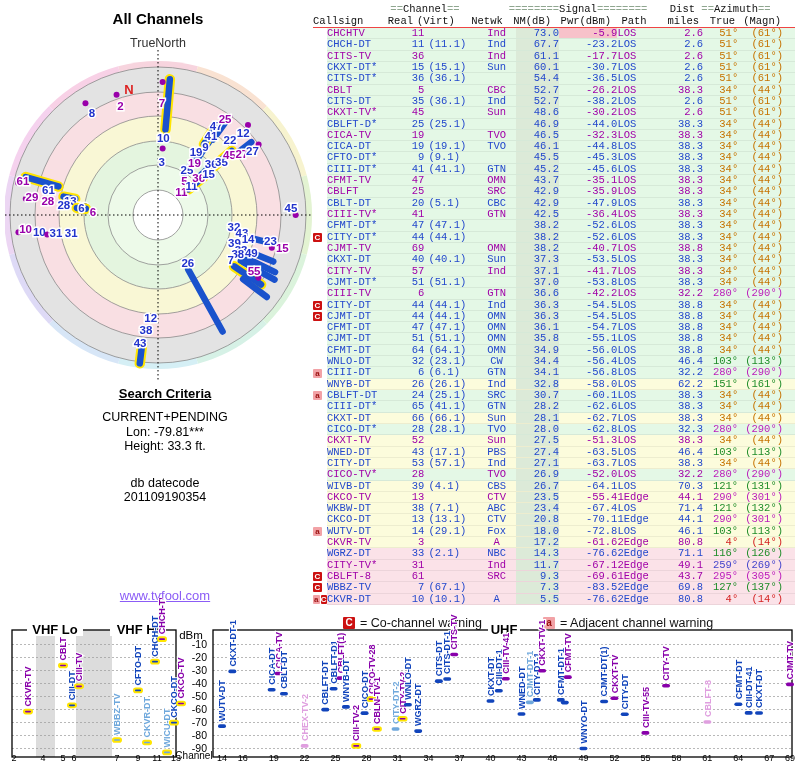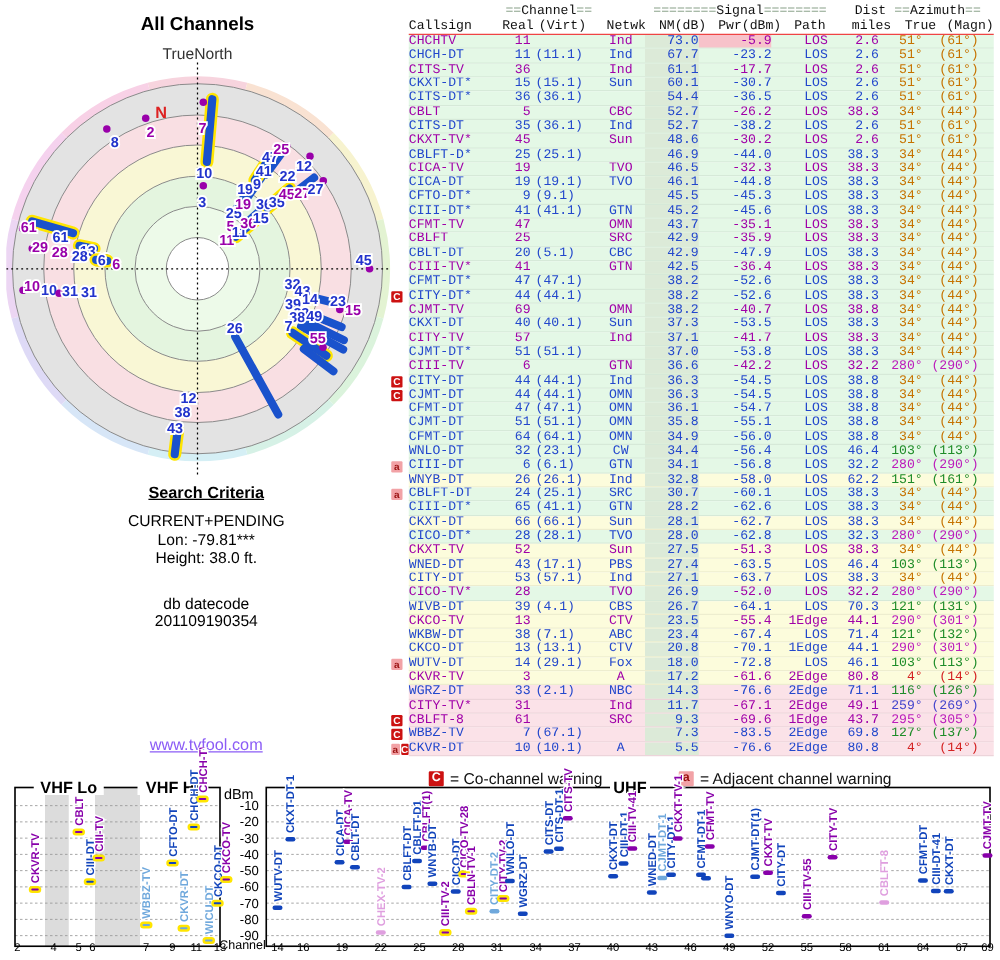--- a/index.html
+++ b/index.html
@@ -3,31 +3,31 @@
 <meta charset="utf-8">
 <style>
   html,body{margin:0;padding:0}
   body{width:800px;height:768px;position:relative;background:#fff;
        font-family:"Liberation Sans",sans-serif;overflow:hidden}
   svg text{font-family:"Liberation Sans",sans-serif}
 
   
   #sigtable{position:absolute;left:313px;top:3px;width:482px;
             font-family:"Liberation Mono",monospace;font-size:10.5px;color:#111}
-  .hline{display:flex;height:12px;line-height:12px;margin-left:14px}
+  .hline{display:flex;height:12px;line-height:12px;}
   .hdr2{border-bottom:1px solid #ef4444}
   .hc{white-space:pre}
   .eq{color:#8fa68f}
   .trow{display:flex;height:11.32px;line-height:11.5px}
   .warncell{width:14px;display:flex;align-items:center;gap:1px}
   .rbody{display:flex;width:468px;border-bottom:1px solid rgba(0,0,0,0.06)}
   .cell{white-space:pre;overflow:hidden}
   .c0{width:74px}.c1{width:26px;text-align:right}.c2{width:50px;padding-left:4px}
   .c3{width:40px;text-align:center}.c4{width:44px;text-align:right}
-  .c5{width:60px;text-align:right}.c6{width:46px;text-align:right}
+  .c5{width:60px;text-align:right}.c6{width:46px;text-align:left}
   .c7{width:42px;text-align:right}.c8{width:36px;text-align:right}.c9{width:46px;text-align:right;padding-right:12px}
   .bg-g{background:#e4f8e6}.bg-y{background:#fcfcdc}.bg-p{background:#fbe2e8}
   .nmband{background:#dcead8}
   .pwrhl{background:#f7c2ca}
   .t-a{color:#a000a8}.t-d{color:#2247cc}
   .az-o{color:#c67300}.az-gr{color:#1e8c28}.az-m{color:#bb1cbb}.az-r{color:#d42222}.az-b{color:#4444cc}
   .wb{width:9px;height:9px;font-size:8px;line-height:9px;text-align:center;
       font-family:"Liberation Sans",sans-serif;font-weight:bold;border-radius:1px}
   .wC{background:#cc1111;color:#fff}
   .wa{background:#f2a2a6;color:#991111}
@@ -178,21 +178,21 @@
     <text x="34.28666391926053" y="235.6840713430926" text-anchor="middle" font-size="11.5" font-weight="bold" fill="#2233cc" stroke="#fff" stroke-width="3" paint-order="stroke">10</text>
     <circle cx="42.22882394118683" cy="234.53194702397633" r="3" fill="#9900aa"></circle>
     <text x="50.97391678793525" y="236.989951206294" text-anchor="middle" font-size="11.5" font-weight="bold" fill="#2233cc" stroke="#fff" stroke-width="3" paint-order="stroke">31</text>
     <text x="66.14049305483806" y="237.46255814461708" text-anchor="middle" font-size="11.5" font-weight="bold" fill="#2233cc" stroke="#fff" stroke-width="3" paint-order="stroke">31</text>
   </svg>
 
 <div id="search">
   <div class="sc-title">Search Criteria</div>
   <div class="sc-line">CURRENT+PENDING</div>
   <div class="sc-line">Lon: -79.81***</div>
-  <div class="sc-line">Height: 38.0 ft.</div>
+  <div class="sc-line">Height: 33.3 ft.</div>
   <div class="sc-db">
     <div>db datecode</div>
     <div>201109190354</div>
   </div>
 </div>
 
 <div id="tvflink">www.tvfool.com</div>
 
 <div id="sigtable">
     <div class="hline">

